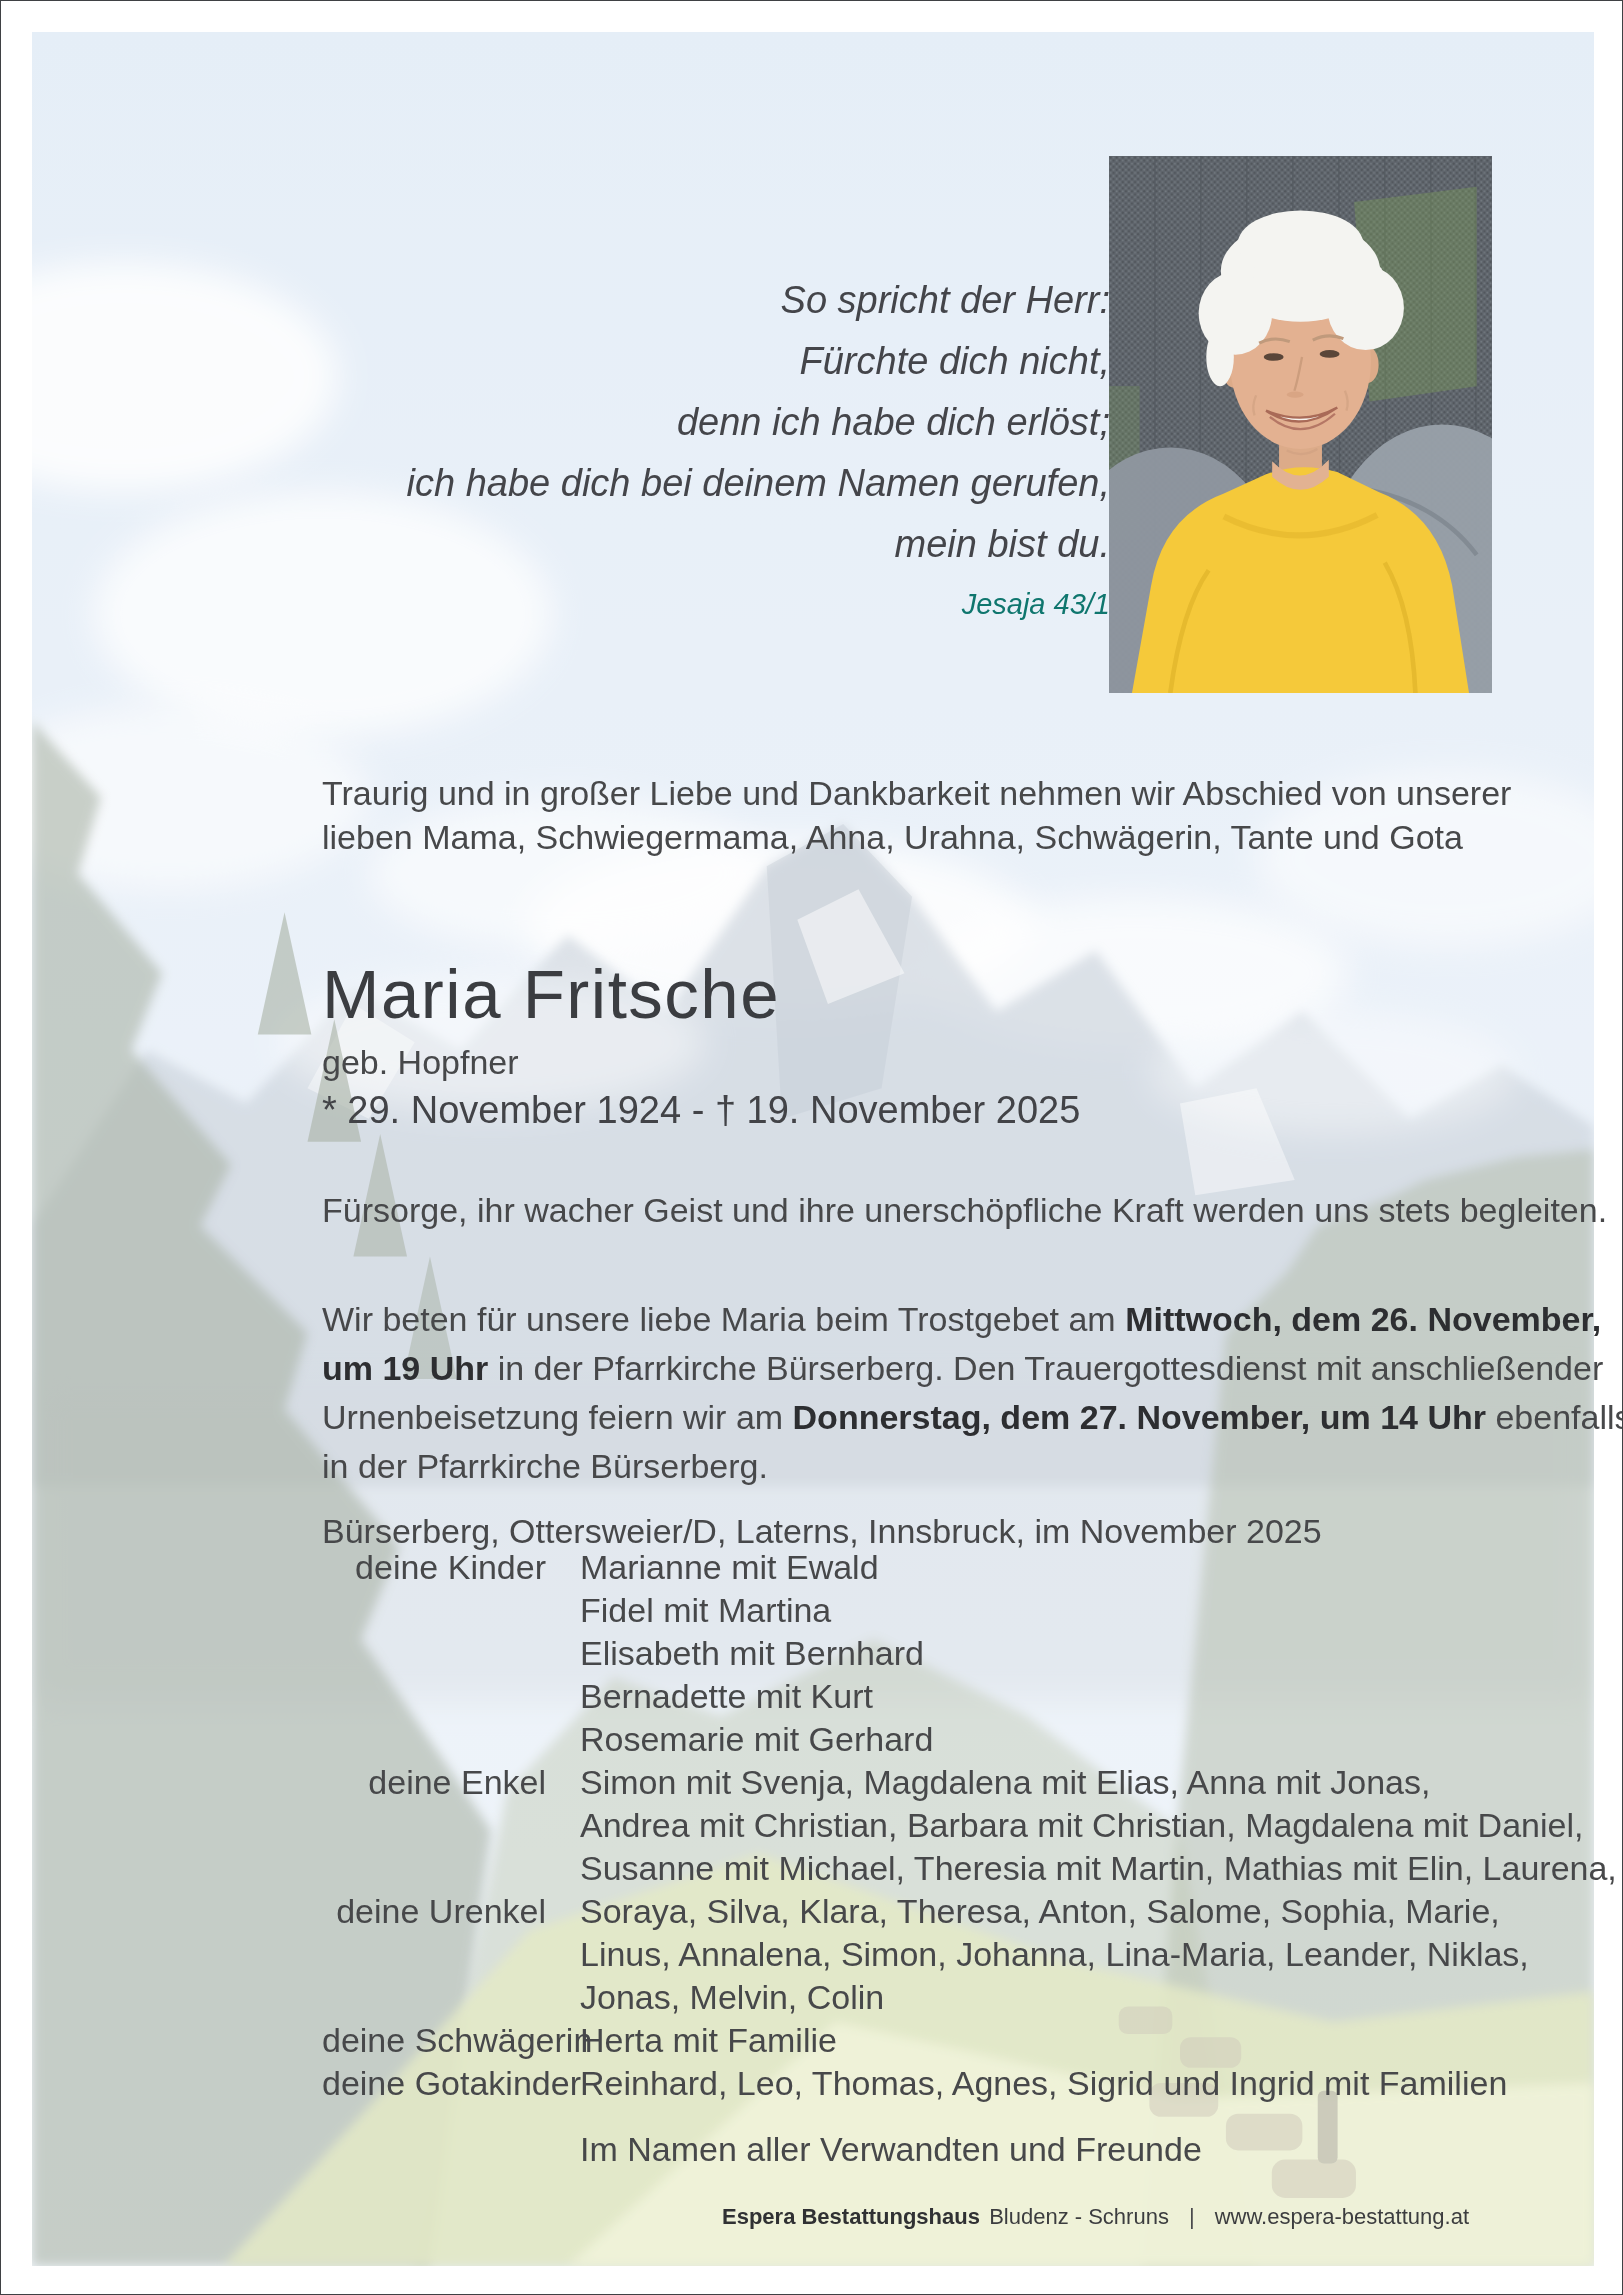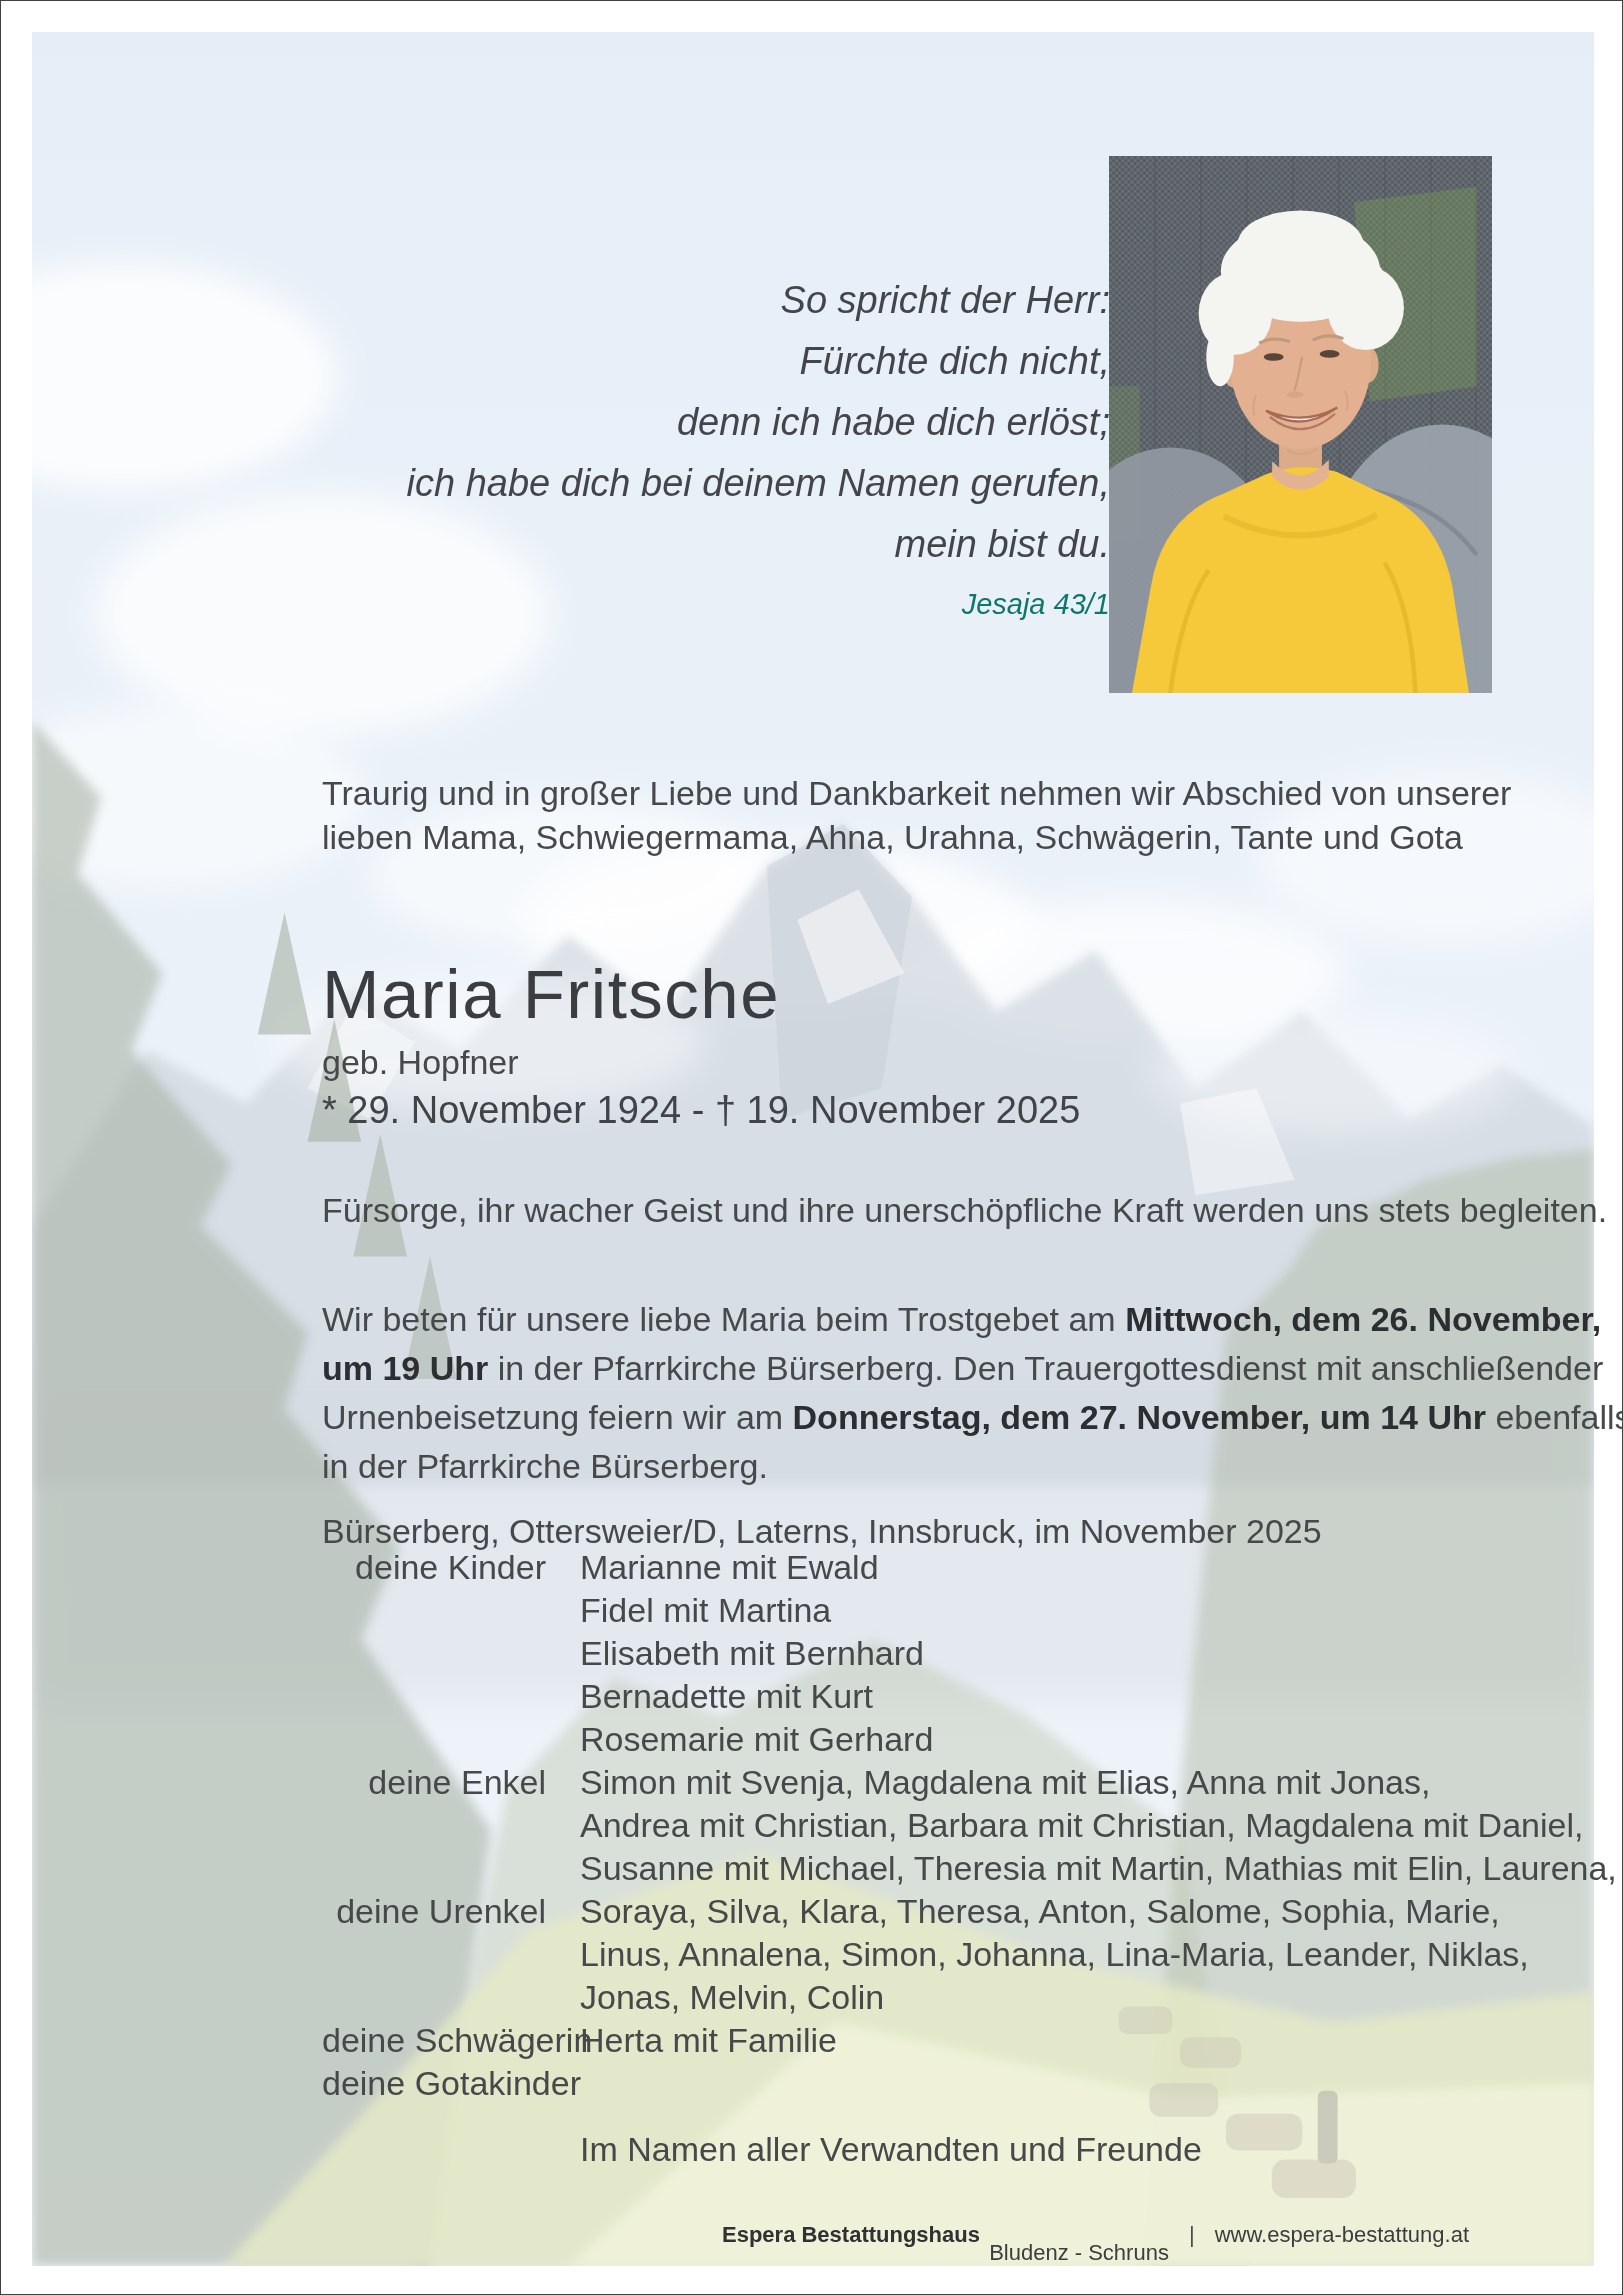--- a/index.html
+++ b/index.html
@@ -35,21 +35,21 @@
   
   .family{left:321px;top:1545px;font-size:34px;line-height:43px;}
   .frow{display:flex;}
   .flabel{width:224px;flex:none;text-align:right;white-space:nowrap;}
   .ftext{margin-left:34px;white-space:nowrap;}
   .closing{left:579px;top:2126px;font-size:34px;line-height:44px;}
   
   .footer{right:153px;top:2200px;font-size:22px;line-height:31px;color:#3c3d3f;
           display:flex;align-items:center;}
   .footer .fh{font-weight:700;color:#303133;}
-  .footer .loc{margin-left:9.2px;margin-top:36px;}
+  .footer .loc{margin-left:9.2px;}
   .footer .sep{margin:0 20px;color:#4a4b4d;}
   
   .portrait{left:1108px;top:155px;width:383px;height:537px;overflow:hidden;}
   .portrait svg{display:block;}
 </style>
 </head>
 <body>
 
 <div class="page">
 
@@ -261,20 +261,21 @@
     <div class="frow">
         <div class="flabel"></div>
         <div class="ftext">Jonas, Melvin, Colin</div>
       </div>
     <div class="frow">
         <div class="flabel">deine Schwägerin</div>
         <div class="ftext">Herta mit Familie</div>
       </div>
     <div class="frow">
         <div class="flabel">deine Gotakinder</div>
+        <div class="ftext">Reinhard, Leo, Thomas, Agnes, Sigrid und Ingrid mit Familien</div>
       </div>
   </div>
 
   <div class="abs closing nowrap">Im Namen aller Verwandten und Freunde</div>
 
   <div class="abs footer">
     <span class="fh nowrap">Espera Bestattungshaus</span>
     <span class="loc nowrap">Bludenz - Schruns</span>
     <span class="sep">|</span>
     <span class="nowrap">www.espera-bestattung.at</span>

